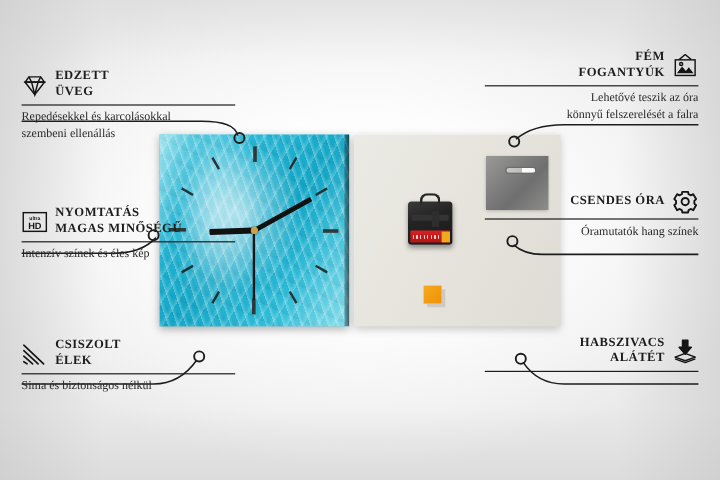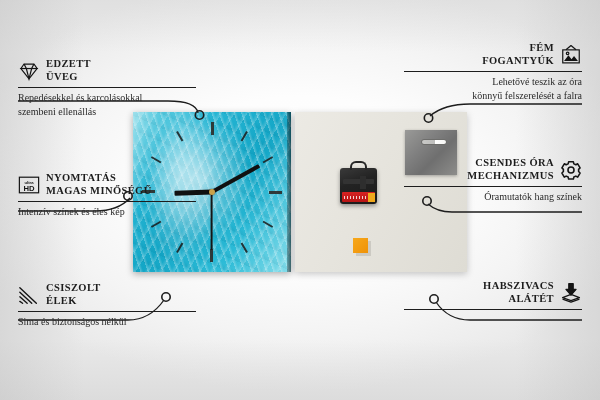--- a/index.html
+++ b/index.html
@@ -278,21 +278,20 @@
   <div class="co-desc">
     <div>Lehetővé teszik az óra</div>
     <div>könnyű felszerelését a falra</div>
   </div>
 </div>
 
 <div class="callout right" style="left:404px; top:157px;">
   <div class="co-head">
     <div class="co-title">
       <div>CSENDES ÓRA</div>
-      <div>MECHANIZMUS</div>
     </div>
     <svg class="ico" viewBox="0 0 24 24">
       <g fill="none" stroke="#141414" stroke-width="1.7" stroke-linejoin="round">
         <path d="M9.4 3.1 h5.2 l.5 2.2 2.2 1.0 2.0-1.1 2.6 4.5-1.6 1.6 0 2.4 1.6 1.6-2.6 4.5-2.0-1.1-2.2 1.0-.5 2.2 h-5.2 l-.5-2.2-2.2-1.0-2.0 1.1-2.6-4.5 1.6-1.6 0-2.4-1.6-1.6 2.6-4.5 2.0 1.1 2.2-1.0 Z"></path>
         <circle cx="12" cy="12" r="3.3"></circle>
       </g>
     </svg>
   </div>
   <div class="co-rule"></div>
   <div class="co-desc">

